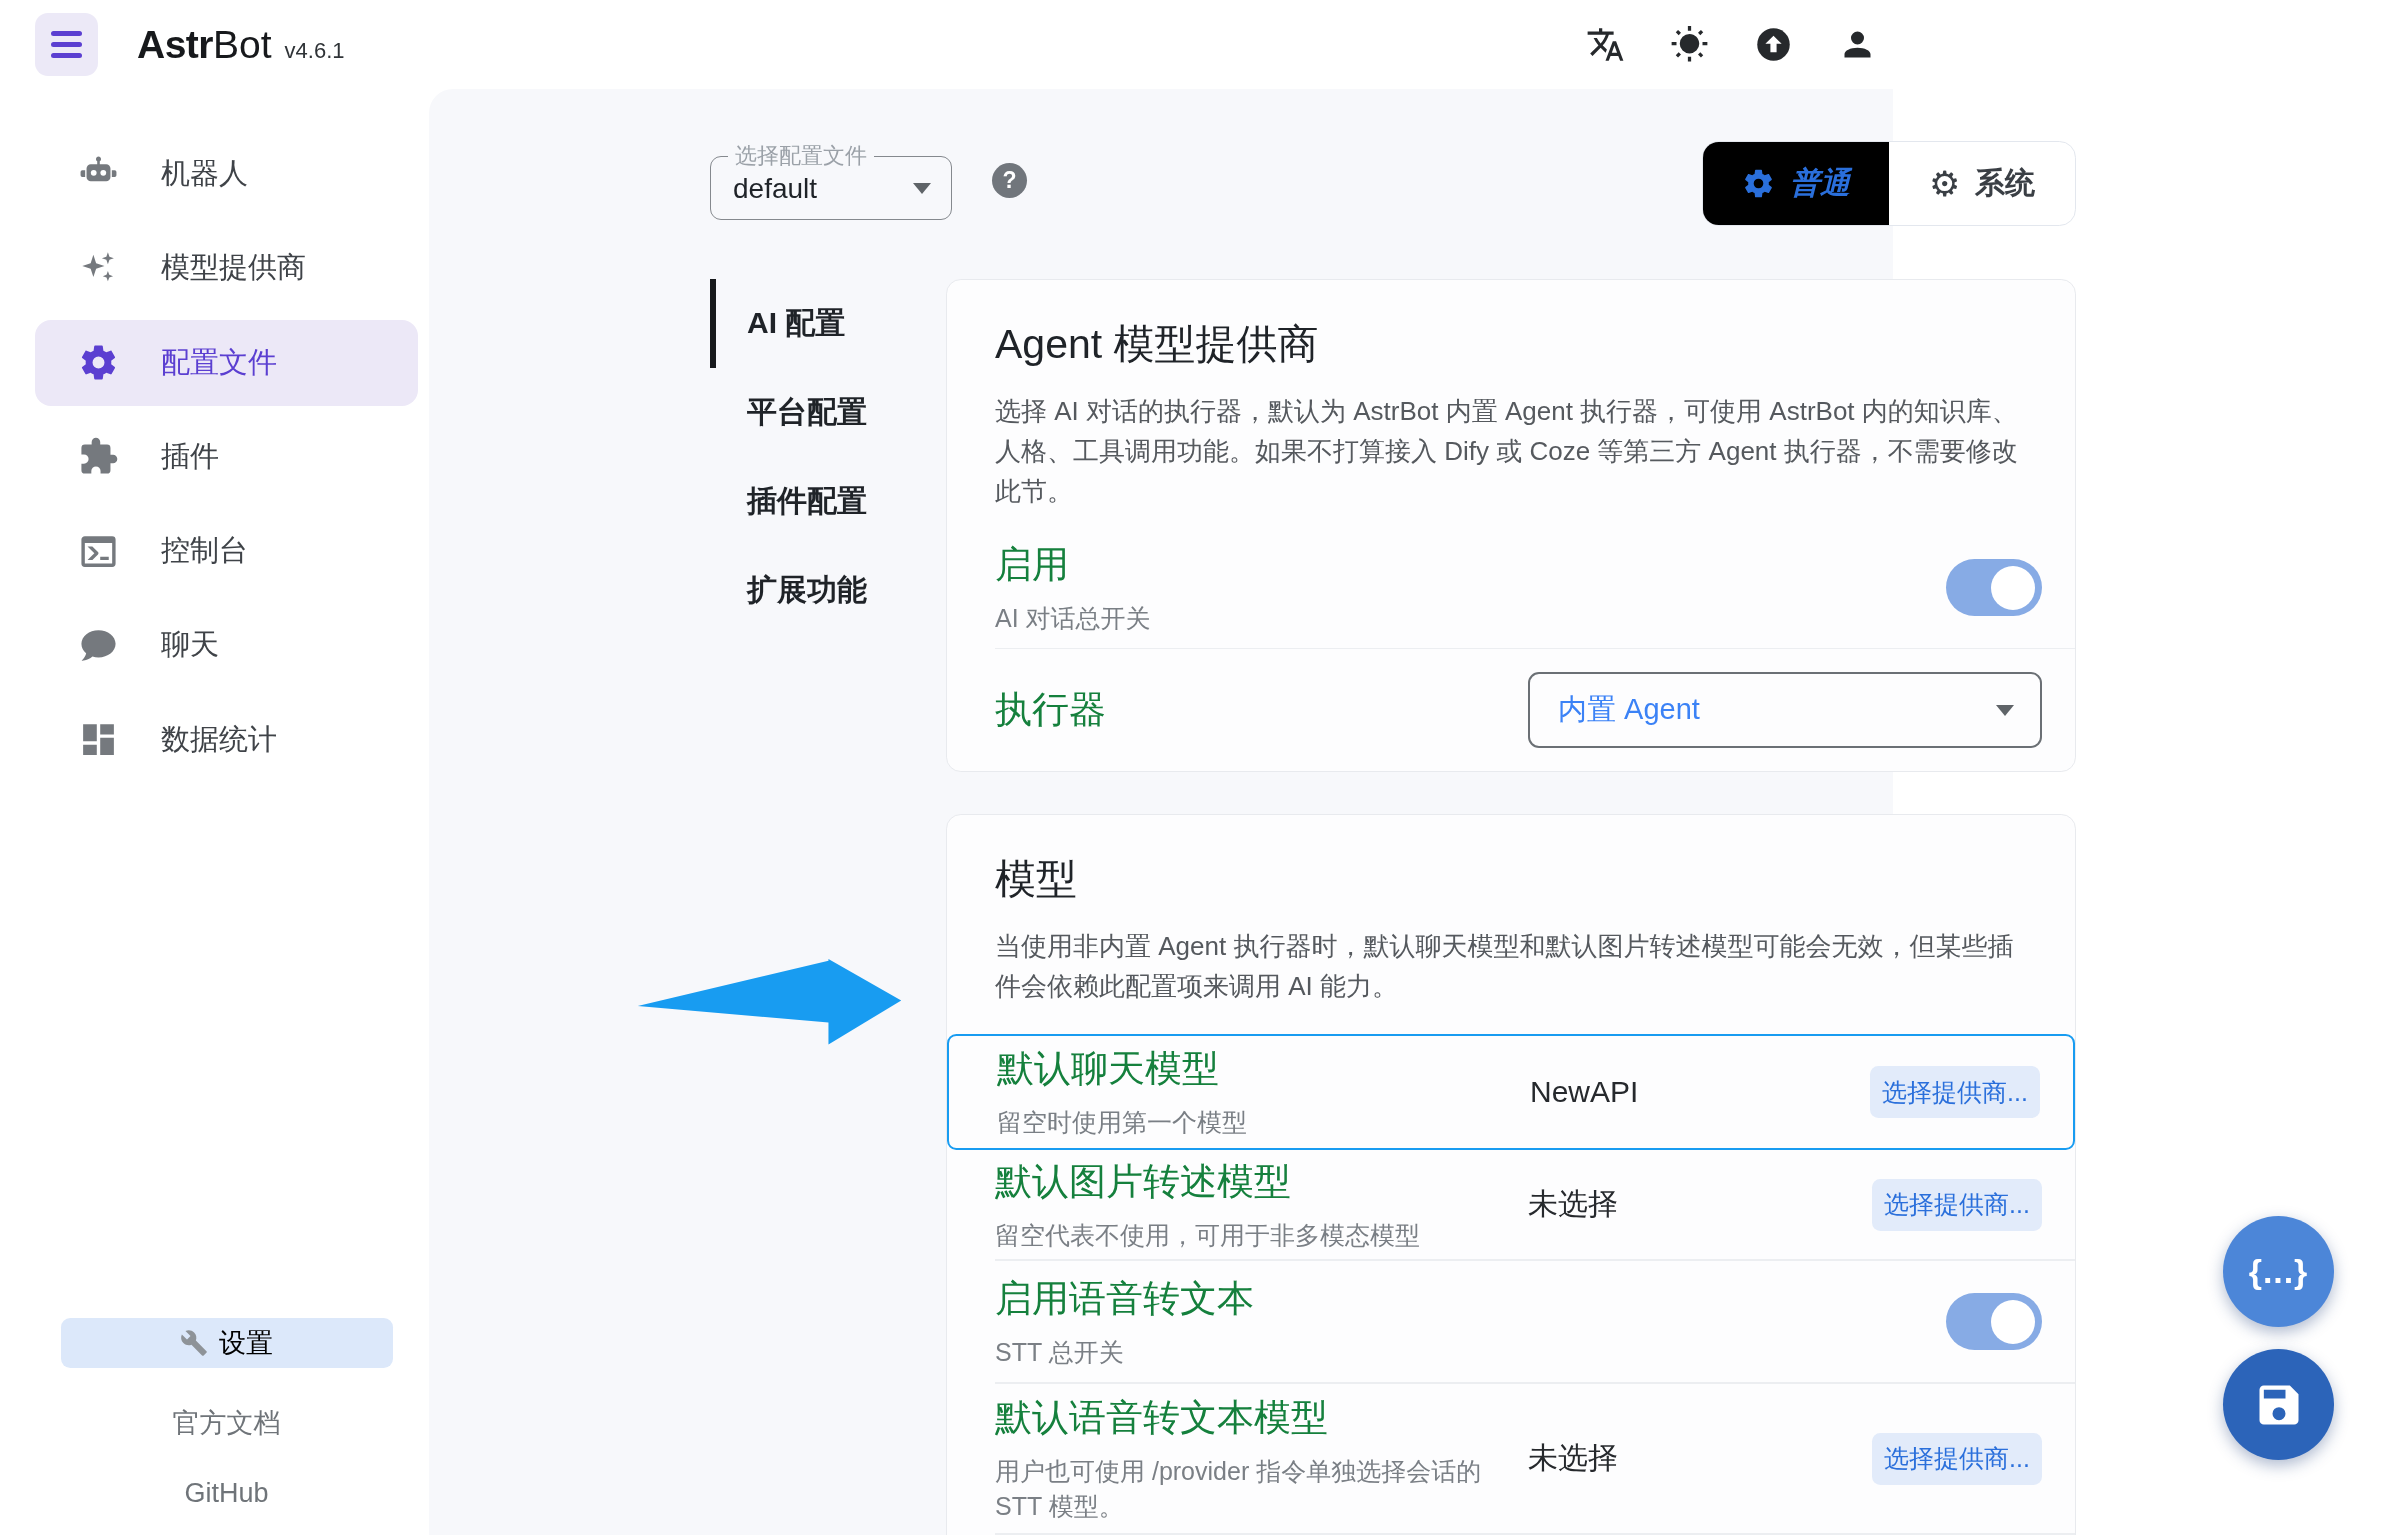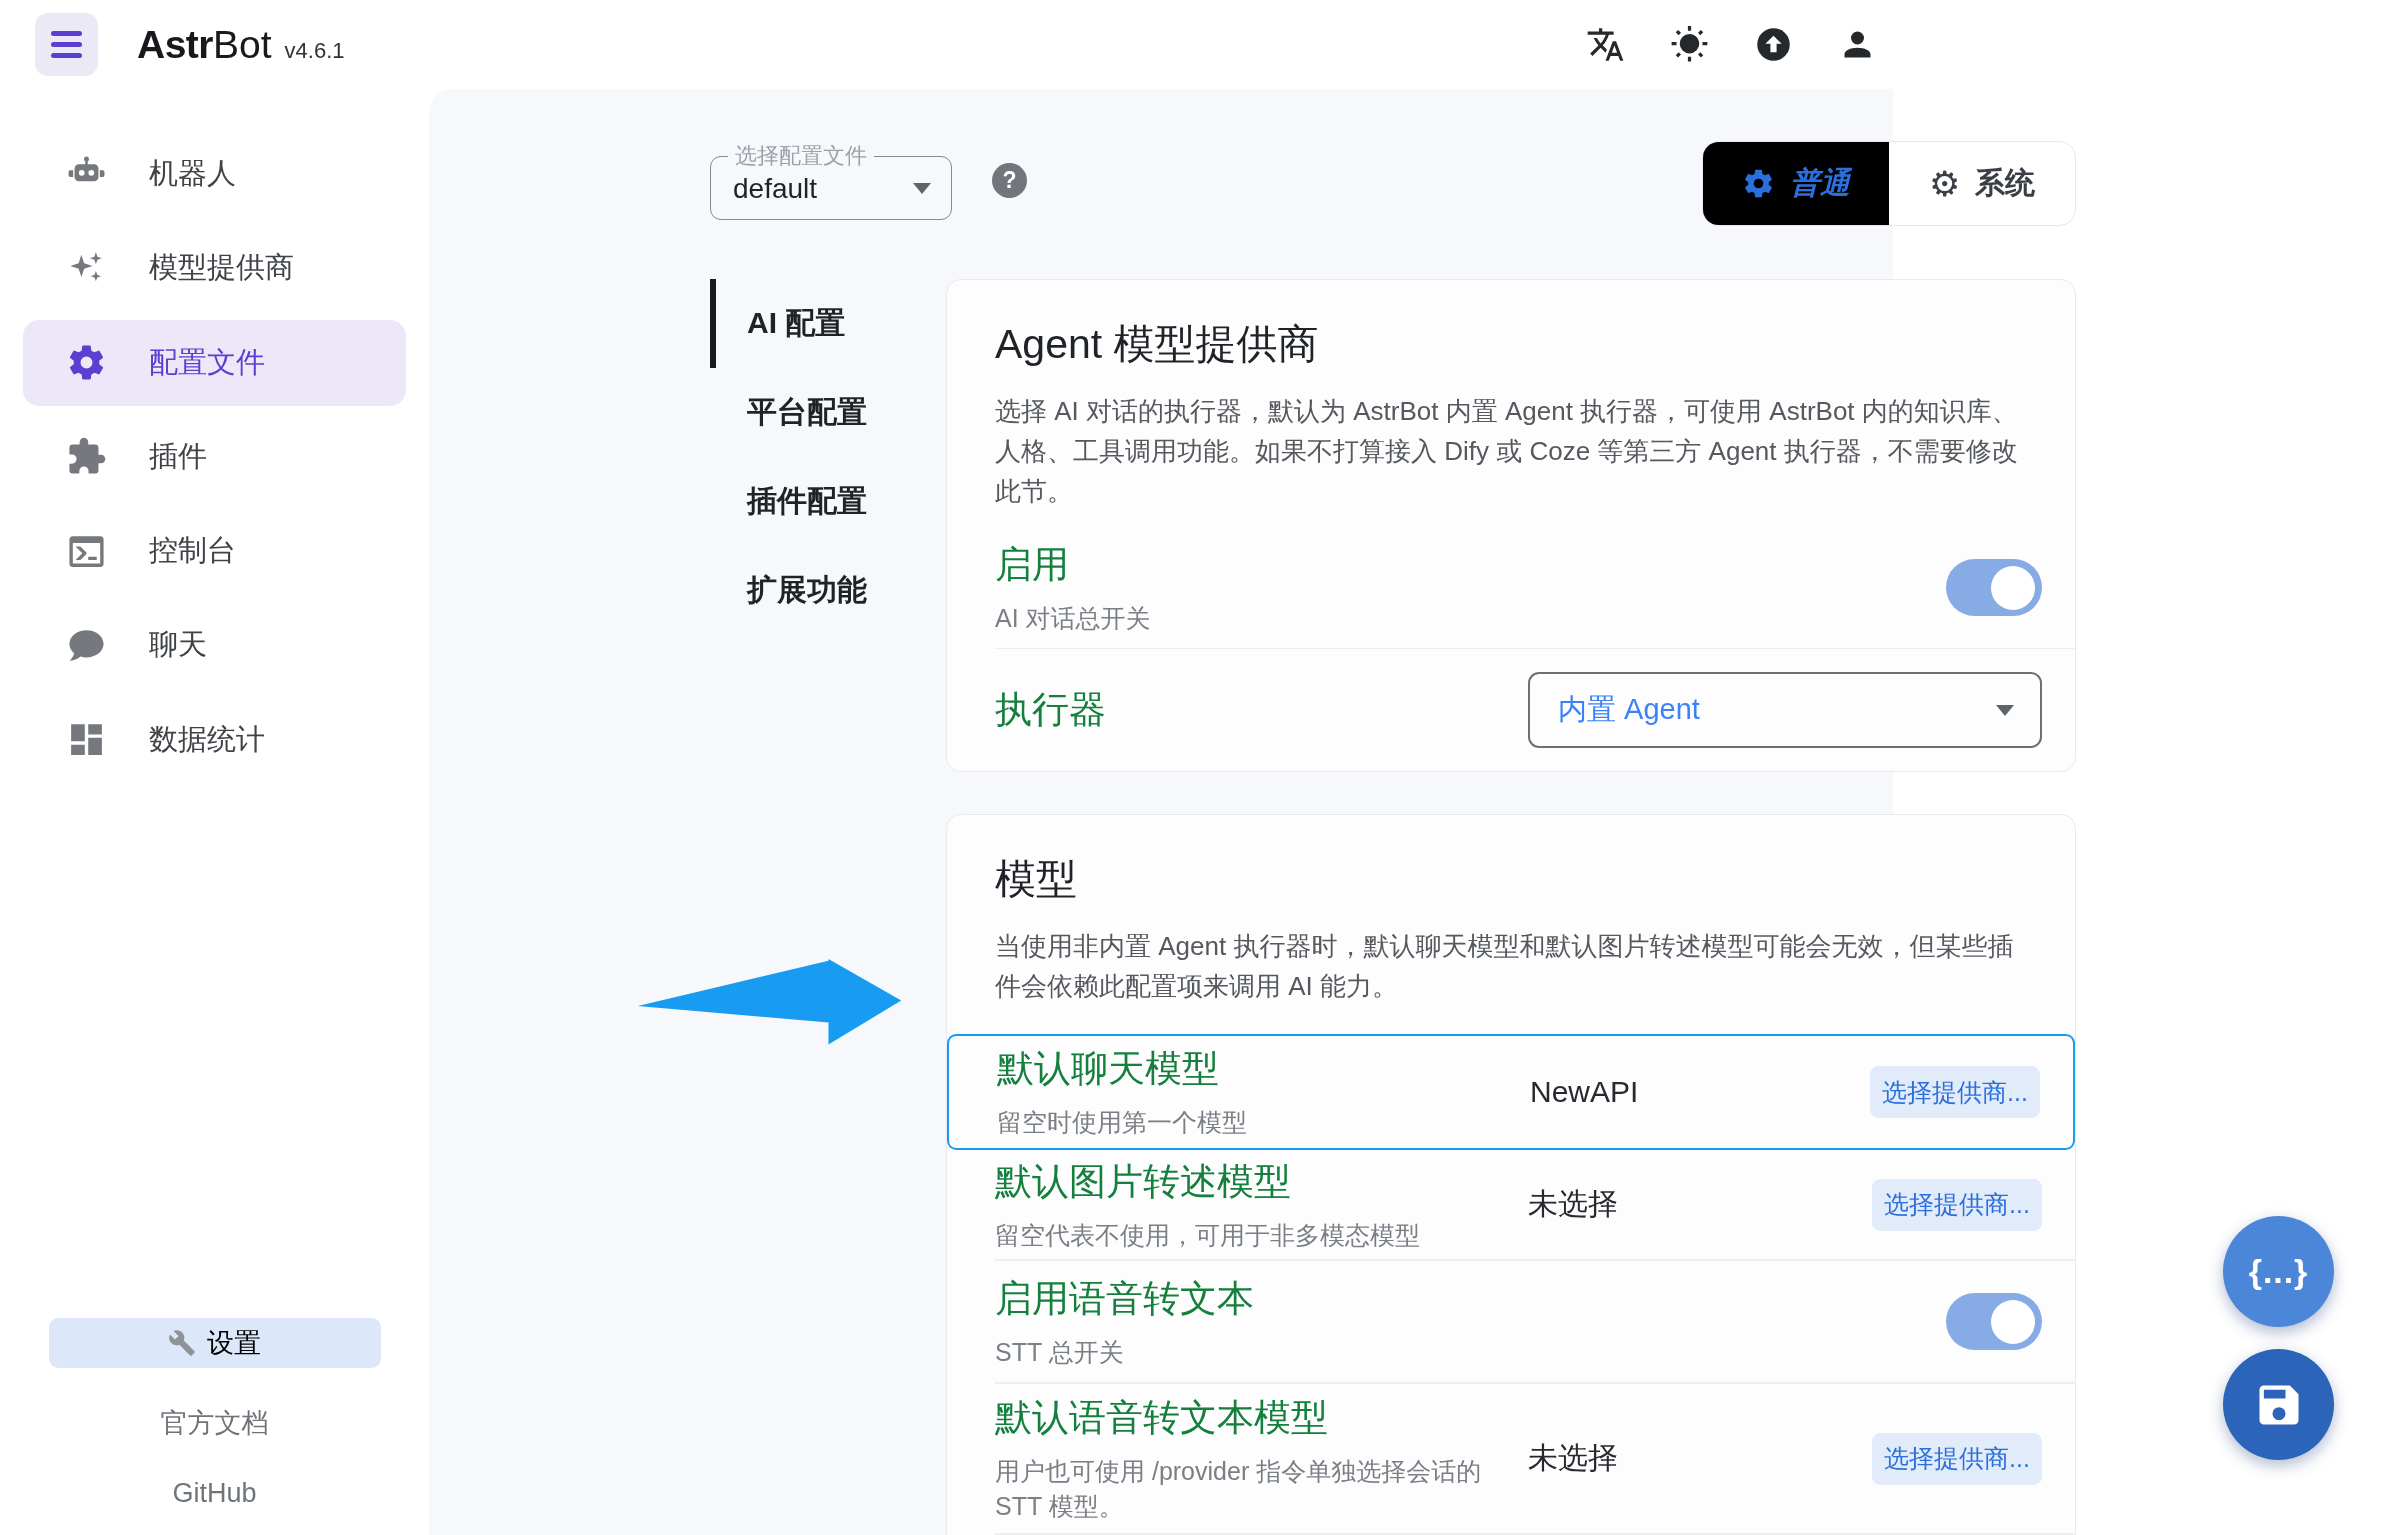--- a/index.html
+++ b/index.html
@@ -15,21 +15,21 @@
   .menu-btn span { display:block; width:31px; height:4.6px; border-radius:2.8px; background:#5B3FD1; }
   .brand { margin-left:39px; display:flex; align-items:baseline; }
   .brand-bold { font-size:39px; font-weight:800; letter-spacing:-0.5px; color:#17191C; }
   .brand-light { font-size:39px; font-weight:400; color:#17191C; }
   .brand-ver { font-size:22px; font-weight:500; color:#2F3337; margin-left:13px;text-align:center; }
   .header-right { margin-left:auto; display:flex; align-items:center; gap:42px; }
   .hicon { width:42px; height:42px; display:flex; align-items:center; justify-content:center; cursor:pointer; }
   .hicon svg { width:39px; height:39px; fill:#26292C; }
 
   
-  .sidebar { position:absolute; left:0; top:89px; bottom:0; width:429px; background:#fff; }
+  .sidebar { position:absolute; left:12px; top:89px; bottom:0; width:429px; background:#fff; }
   .side-list { padding-top:42px; }
   .side-item { height:86px; margin:0 23px 8.3px 23px; border-radius:16.6px; display:flex;
     align-items:center; padding-left:41px; cursor:pointer; }
   .side-item .sicon { width:44px; display:flex; justify-content:center; }
   .side-item svg { width:41px; height:41px; fill:#75797E; }
   .side-item .slabel { margin-left:41px; font-size:29px; font-weight:500; color:#3F4348; }
   .side-item.active { background:#ECE8F7;border-radius:16px; }
   .side-item.active svg { fill:#5B3FD1; }
   .side-item.active .slabel { color:#5B3FD1; }
   .side-item .chev { margin-left:auto; margin-right:37px; }

